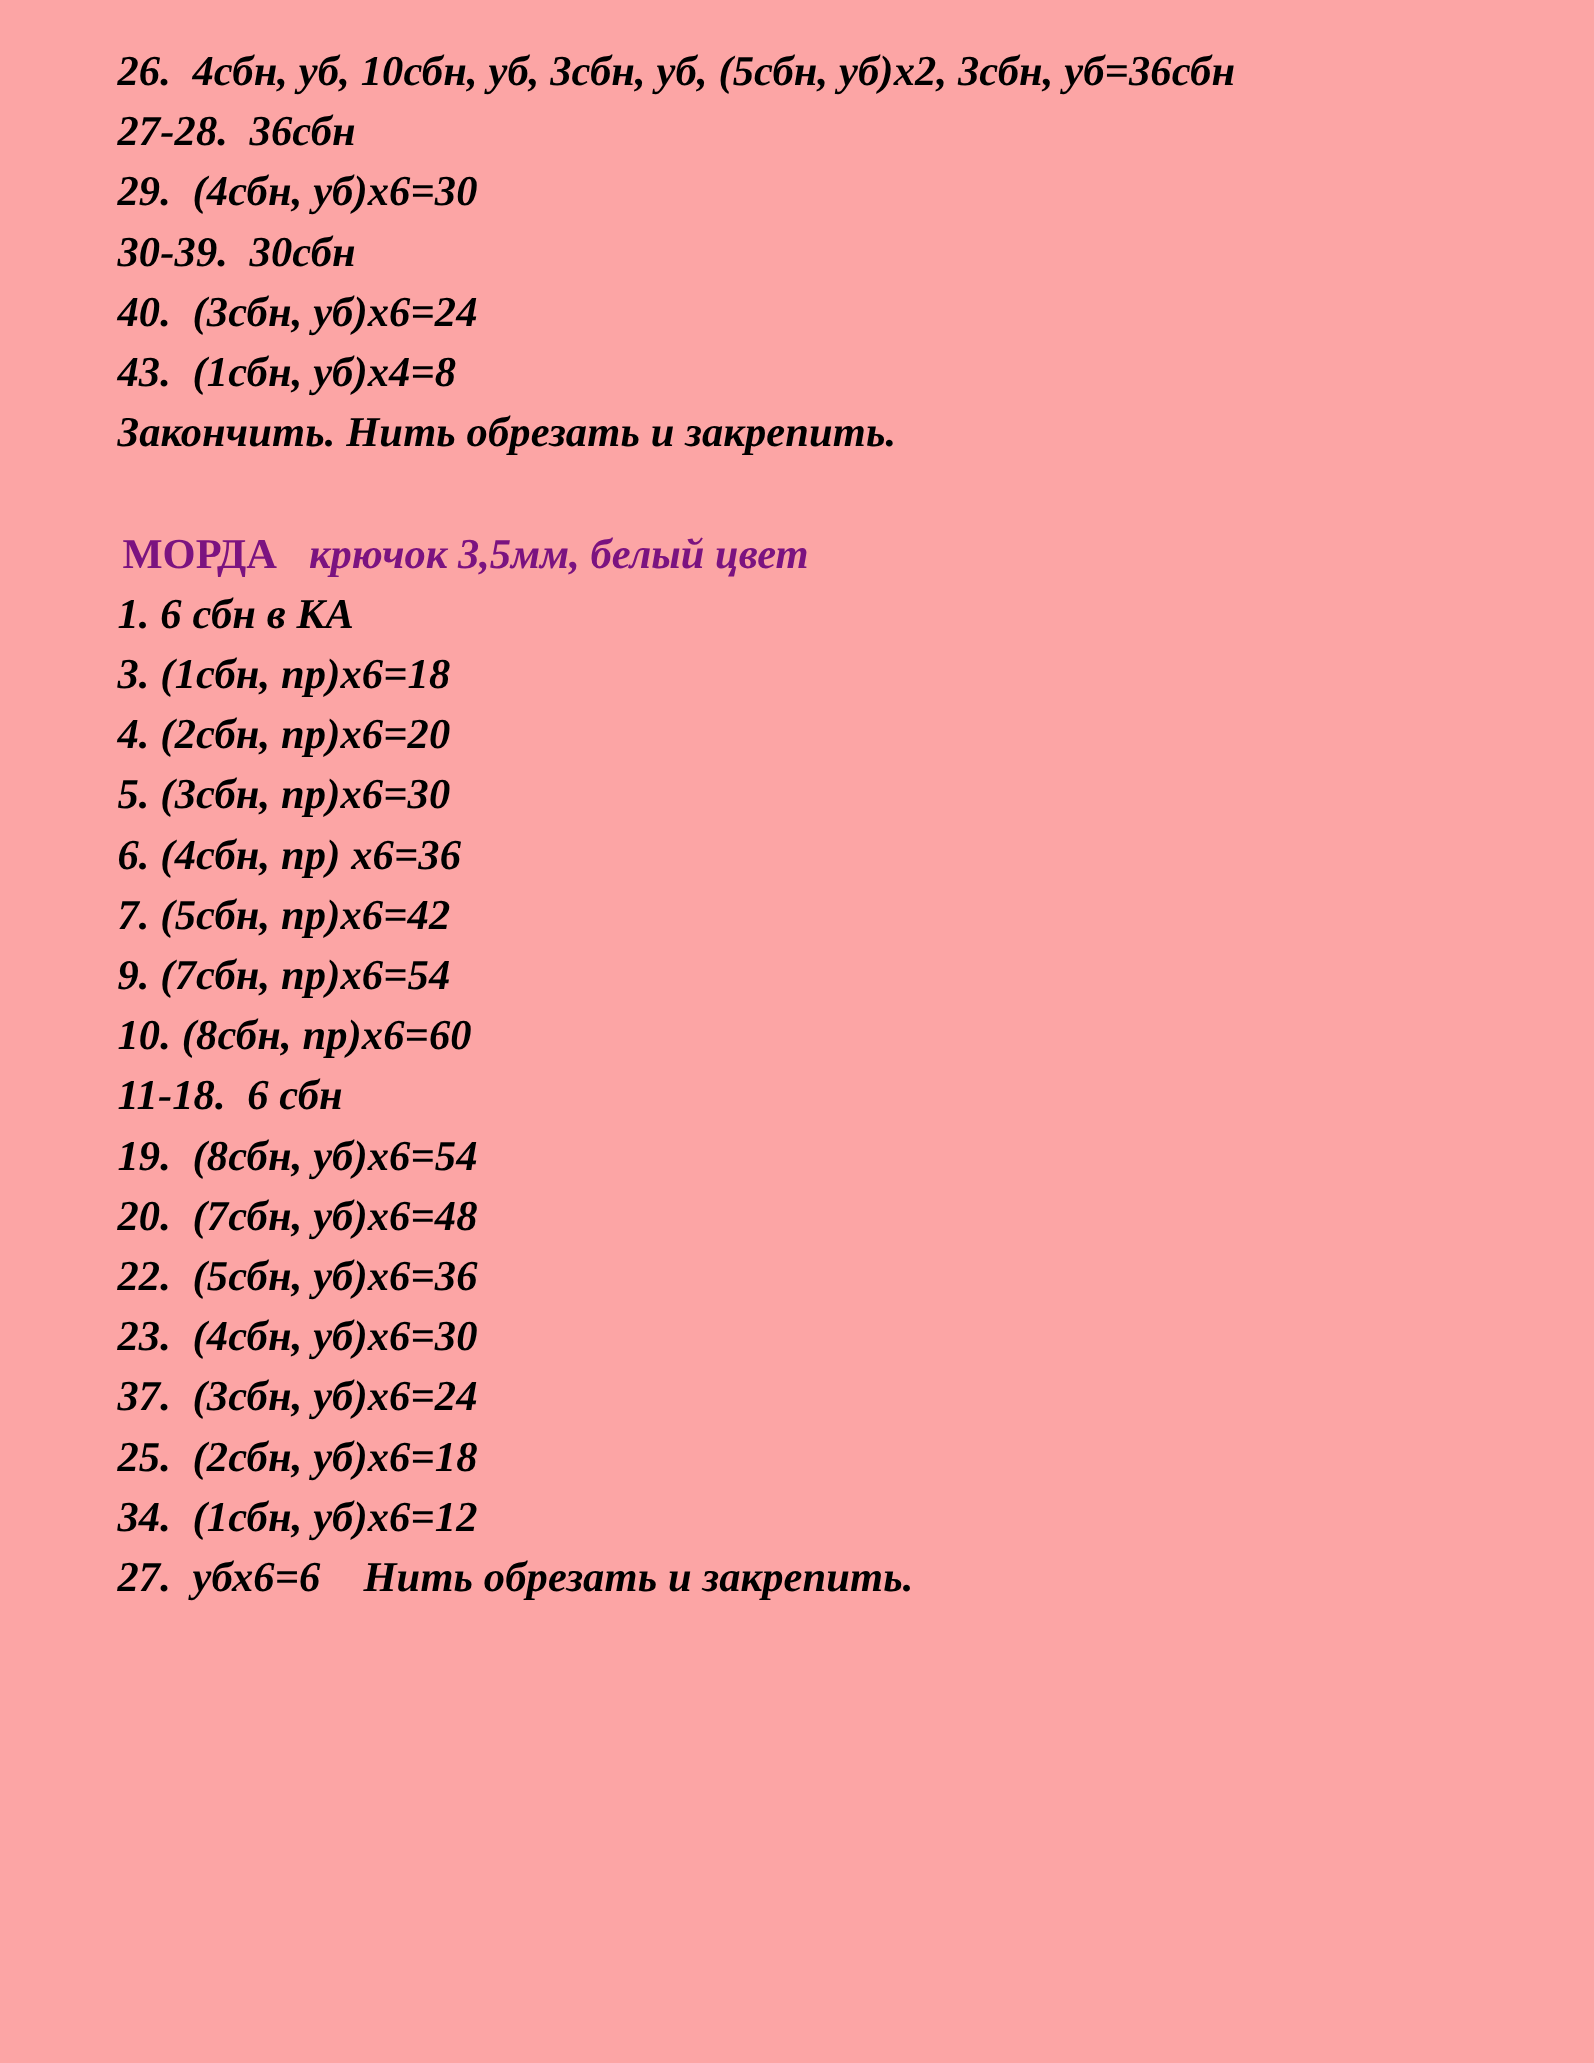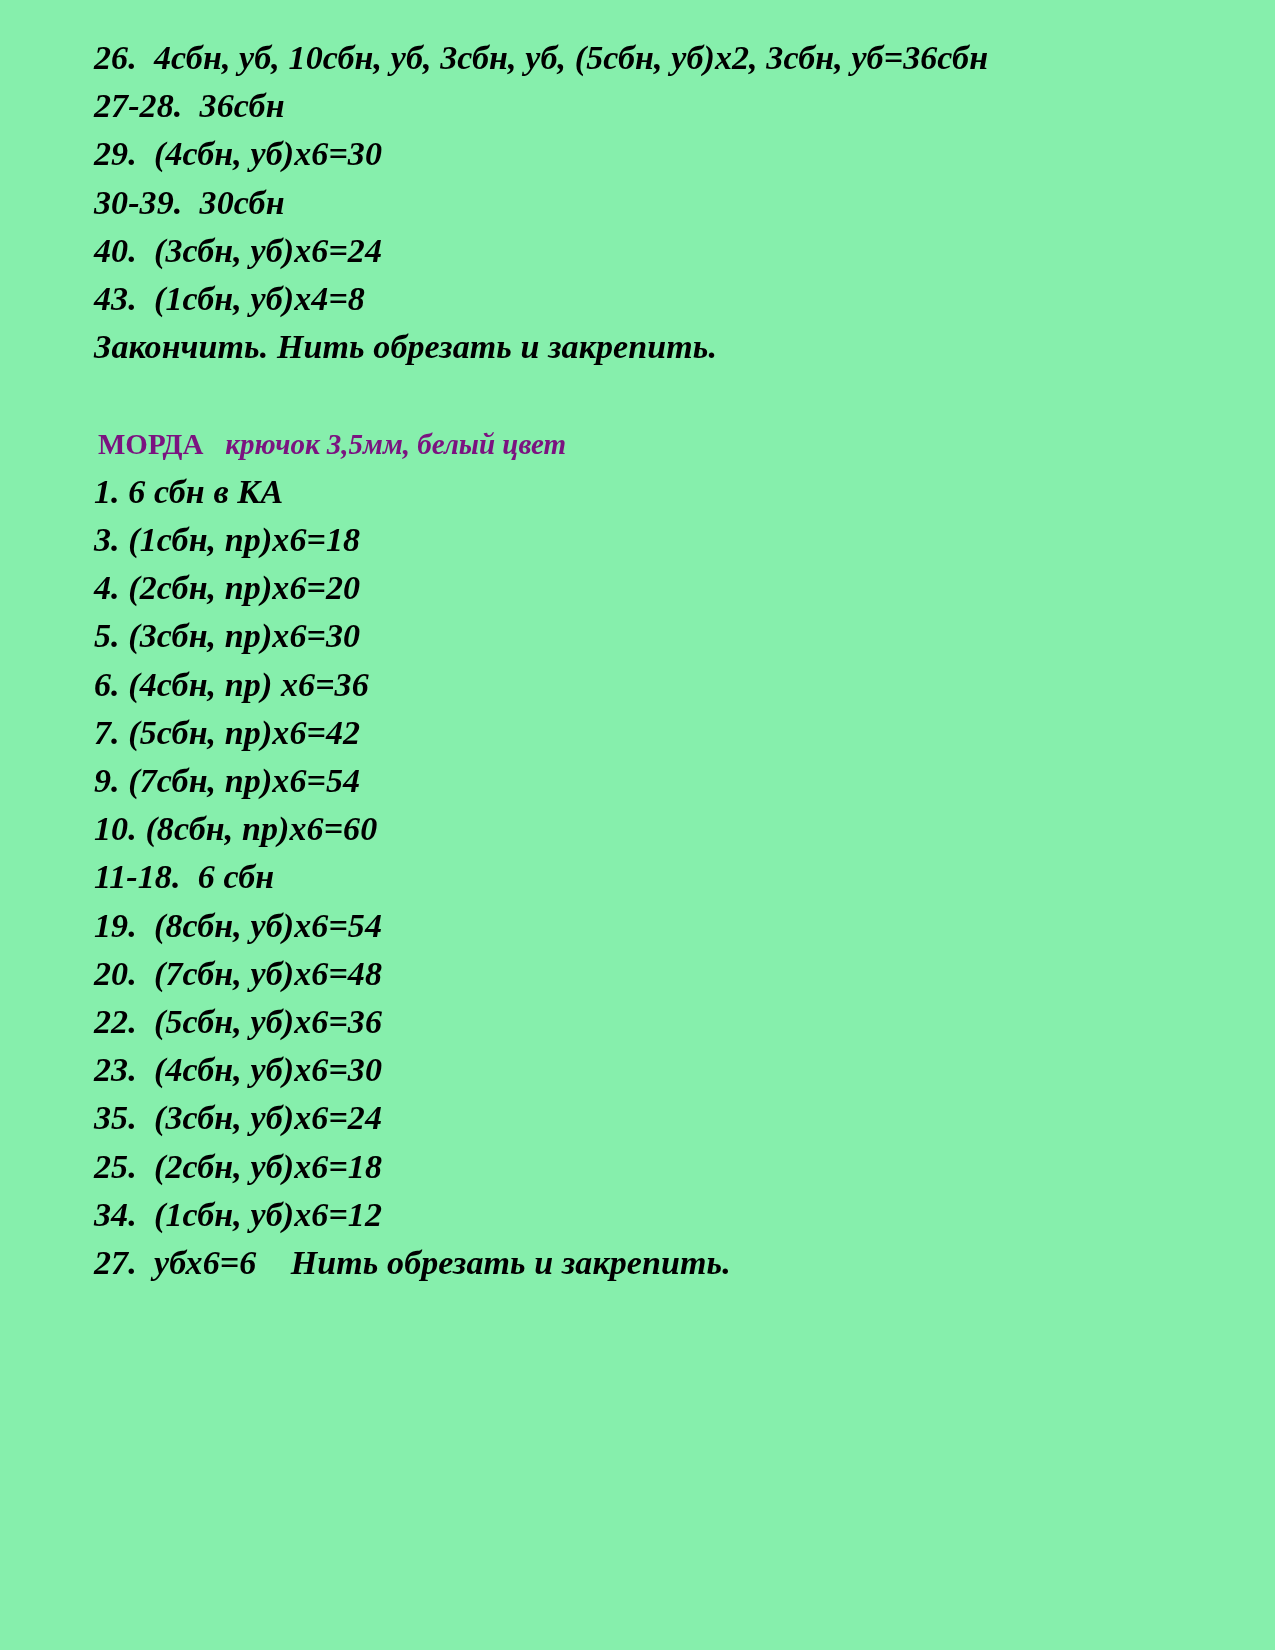--- a/index.html
+++ b/index.html
@@ -5,21 +5,21 @@
 <style>
   html, body {
     margin: 0;
     padding: 0;
     background: #ffffff;
   }
   .page {
     position: relative;
     width: 1275px;
     height: 1650px;
-    background: #86efac;
+    background: #fca5a5;
     box-sizing: border-box;
     padding: 34px 60px 0 94px;
     font-family: "Liberation Serif", "DejaVu Serif", serif;
     overflow: hidden;
   }
   .doc-body {
     display: block;
   }
   .line {
     font-size: 34px;
@@ -28,21 +28,21 @@
     font-style: italic;
     color: #000000;
     white-space: pre;
     letter-spacing: 0.1px;
     margin: 0;
   }
   .spacer {
     height: 48.2px;
   }
   .section-heading {
-    font-size: 29px;
+    font-size: 34px;
     line-height: 48.2px;
     font-weight: bold;
     color: #7B1380;
     white-space: pre;
     margin: 0;
     padding-left: 4px;
   }
   .section-heading .head-name {
     font-style: normal;
   }
@@ -74,19 +74,19 @@
     <div class="line">5. (3сбн, пр)х6=30</div>
     <div class="line">6. (4сбн, пр) х6=36</div>
     <div class="line">7. (5сбн, пр)х6=42</div>
     <div class="line">9. (7сбн, пр)х6=54</div>
     <div class="line">10. (8сбн, пр)х6=60</div>
     <div class="line">11-18.  6 сбн</div>
     <div class="line">19.  (8сбн, уб)х6=54</div>
     <div class="line">20.  (7сбн, уб)х6=48</div>
     <div class="line">22.  (5сбн, уб)х6=36</div>
     <div class="line">23.  (4сбн, уб)х6=30</div>
-    <div class="line">35.  (3сбн, уб)х6=24</div>
+    <div class="line">37.  (3сбн, уб)х6=24</div>
     <div class="line">25.  (2сбн, уб)х6=18</div>
     <div class="line">34.  (1сбн, уб)х6=12</div>
     <div class="line">27.  убх6=6    Нить обрезать и закрепить.</div>
 
   </div>
 </div>
 
 </body></html>

